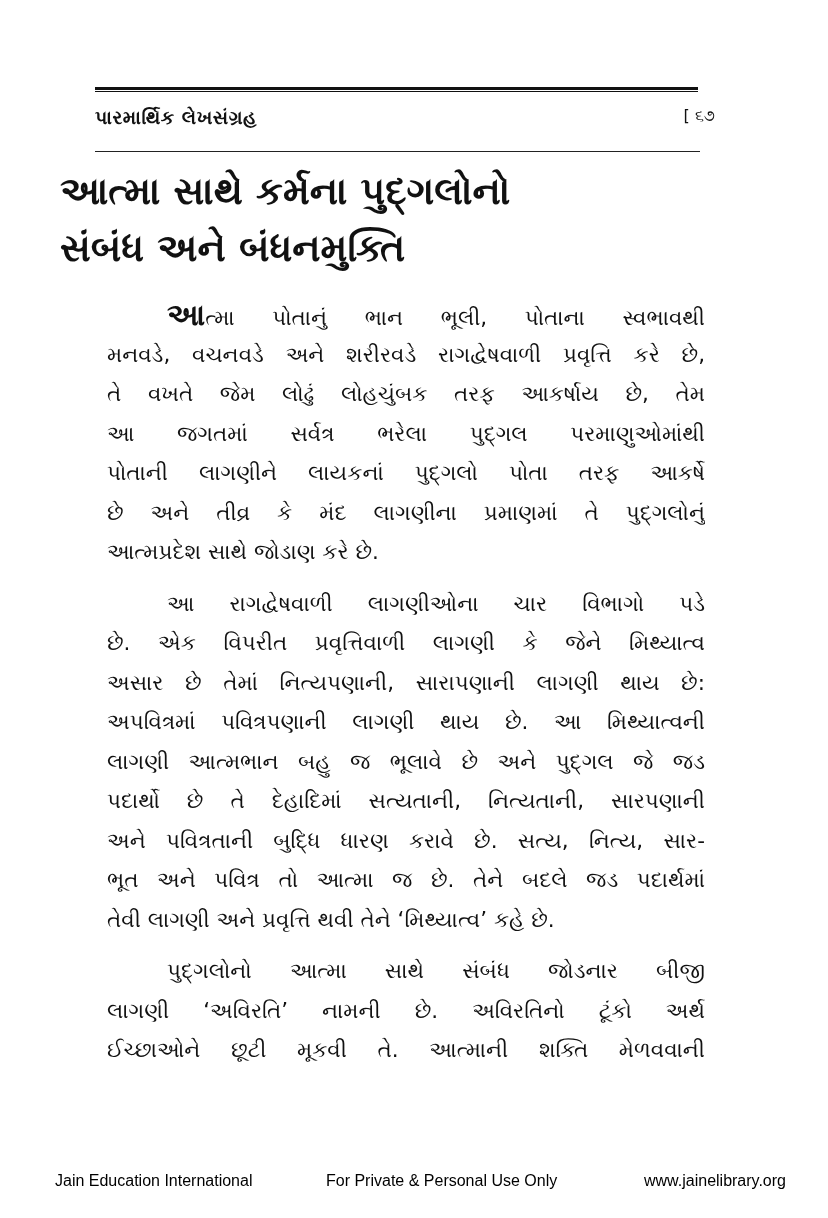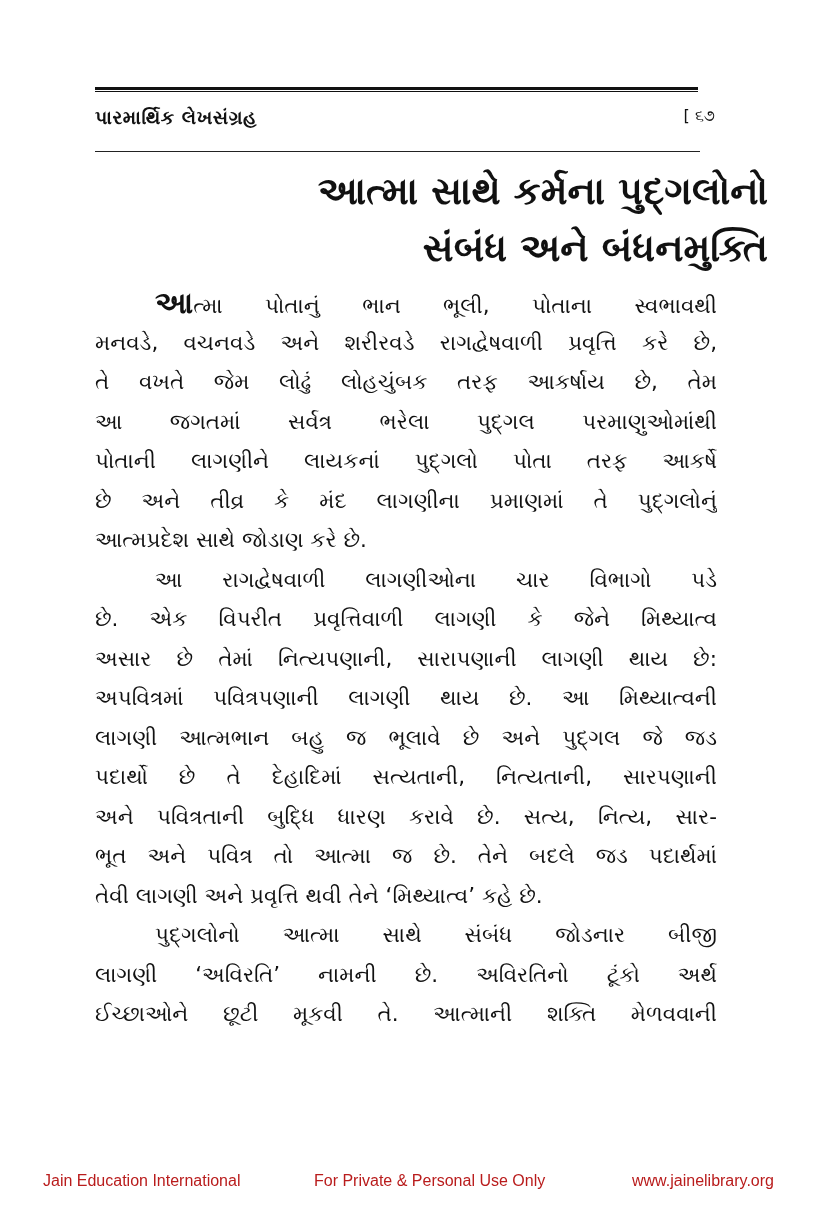--- a/index.html
+++ b/index.html
@@ -5,31 +5,31 @@
   html, body { margin: 0; padding: 0; background: #ffffff; }
   body { width: 828px; height: 1218px; position: relative; overflow: hidden;
          font-family: "DejaVu Sans", sans-serif; color: #111; }
   .page { position: absolute; left: 0; top: 0; width: 828px; height: 1218px; }
   .top-rule { position: absolute; left: 95px; top: 87px; width: 603px; height: 5px;
               border-top: 3px solid #111; border-bottom: 1px solid #111; box-sizing: border-box; }
   .running-head { position: absolute; left: 95px; top: 106px; width: 620px; height: 30px; }
   .rh-title { position: absolute; left: 0; top: 0; font-size: 19px; font-weight: bold; letter-spacing: 0.5px; }
   .rh-page { position: absolute; right: 0; top: 0; font-size: 16px; }
   .head-rule { position: absolute; left: 95px; top: 151px; width: 605px; height: 0; border-top: 1.5px solid #222; }
-  .title { position: absolute; left: 60px; width: 708px; text-align: right; font-size: 38px; font-weight: bold; line-height: 52px; }
+  .title { position: absolute; left: 60px; width: 708px; text-align: left; font-size: 38px; font-weight: bold; line-height: 52px; }
   .title.l1 { top: 165px; }
   .title.l2 { top: 222px; }
   .body { position: absolute; left: 95px; top: 283px; width: 622px; font-size: 21.5px; line-height: 39.5px; text-align: justify; }
-  .body p { margin: 0; }
+  .body p { margin: 12px; }
   .line { display: block; height: 39.5px; white-space: nowrap; overflow: hidden; text-align-last: justify; text-align: justify; }
   .line.last { text-align-last: left; }
   .indent { padding-left: 60px; box-sizing: border-box; }
   .drop { font-size: 30px; font-weight: bold; }
-  .footer { position: absolute; top: 1172px; left: 0; width: 660px; height: 24px; font-family: "Liberation Sans", sans-serif;
-            font-size: 16px; color: #b91c1c; }
+  .footer { position: absolute; top: 1172px; left: 12px; width: 660px; height: 24px; font-family: "Liberation Sans", sans-serif;
+            font-size: 16px; color: #000000; }
   .footer span { position: absolute; top: 0; }
   .f1 { left: 43px; } .f2 { left: 314px; } .f3 { left: 632px; }
 </style>
 </head>
 <body>
 
 <div class="page">
   <div class="top-rule"></div>
 
   <div class="running-head">

